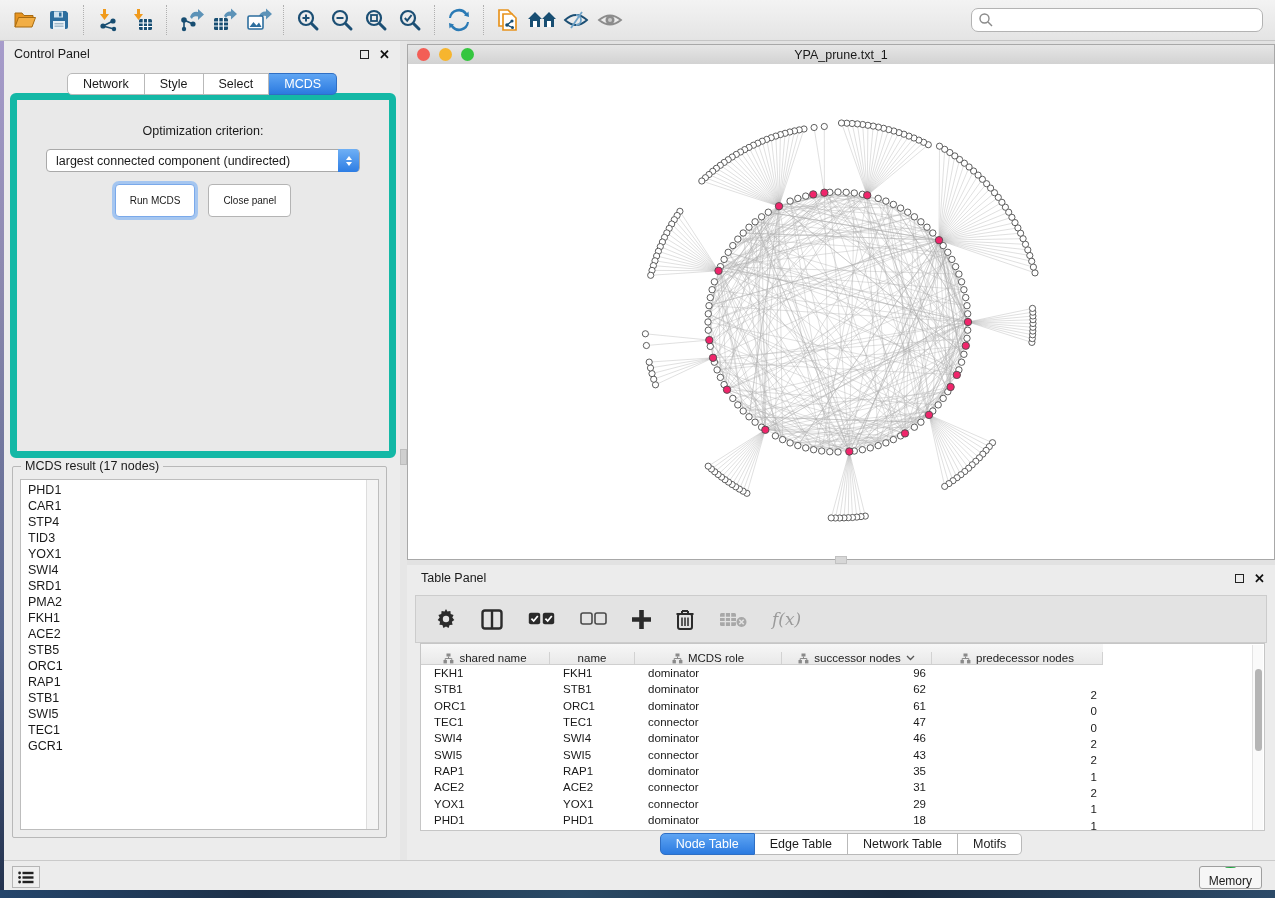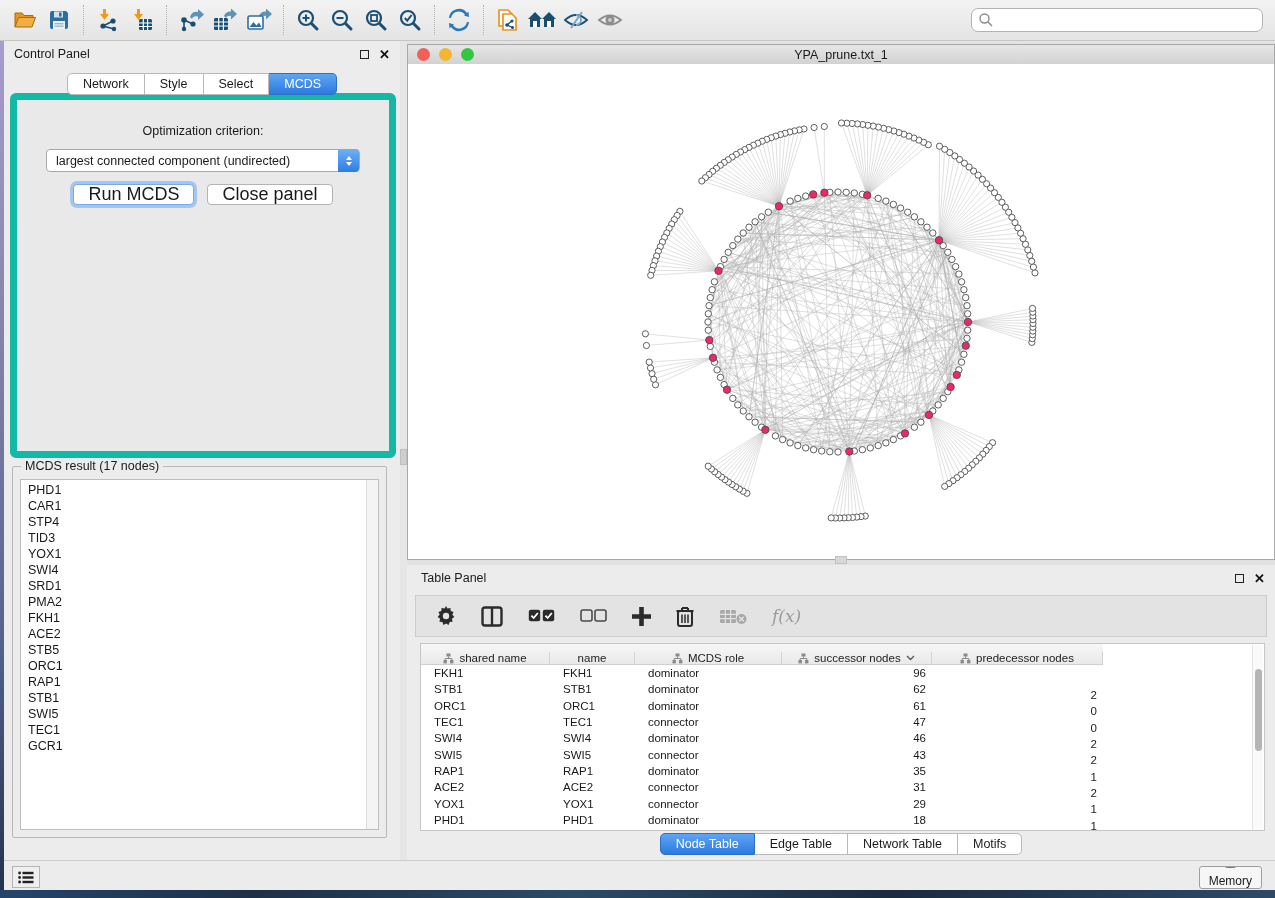--- a/index.html
+++ b/index.html
@@ -40,22 +40,22 @@
   .opt-label { margin-top:24px; font-size:12.5px; }
   .select-box { margin:11px auto 0; width:314px; height:23px; background:#fff; border:1px solid #a9a9a9;
     border-radius:4px; display:flex; align-items:center; position:relative; }
   .select-box .sel-text { font-size:12.5px; padding-left:9px; }
   .stepper { position:absolute; right:0; top:-1px; width:21px; height:23px; border-radius:0 4px 4px 0;
     background:linear-gradient(#6fb0f5,#2d7de4); display:flex; flex-direction:column; align-items:center; justify-content:center; gap:2px; }
   .chev { width:0; height:0; border-left:3.5px solid transparent; border-right:3.5px solid transparent; }
   .chev.up { border-bottom:4px solid #fff; }
   .chev.down { border-top:4px solid #fff; }
   .btn-row { margin-top:12px; display:flex; justify-content:center; gap:13px; }
-  .mac-btn { height:21px; padding:0 14px; background:#fff; border:1px solid #b4b4b4; border-radius:4px;
-    font-size:18px; display:flex; align-items:center; }
+  .mac-btn { height:33px; padding:0 14px; background:#fff; border:1px solid #b4b4b4; border-radius:4px;
+    font-size:10px; display:flex; align-items:center; }
   .mac-btn.focused { border-color:#7aa9ea; box-shadow:0 0 0 3px rgba(110,170,245,.55); }
 
   .groupbox { position:absolute; left:8px; top:425px; width:375px; height:372px;
     border:1px solid #b8b8b8; border-radius:2px; }
   .legend { position:absolute; left:8px; top:-8px; background:#ececec; padding:0 4px; font-size:12.5px; }
   .mcds-list { position:absolute; left:7px; top:12px; right:7px; bottom:7px; background:#fff;
     border:1px solid #bdbdbd; overflow:hidden; }
   .mcds-items { position:absolute; left:0; top:2px; right:12px; bottom:0; }
   .mcds-item { font-size:12.5px; line-height:16px; padding-left:7px; }
   .mcds-scroll { position:absolute; right:0; top:0; width:12px; bottom:0; background:#f4f4f4; border-left:1px solid #ddd; }
@@ -70,21 +70,21 @@
     display:flex; align-items:center; }
   .lights { display:flex; gap:9px; padding-left:9px; }
   .light { width:13px; height:13px; border-radius:50%; }
   .net-title .title-text { position:absolute; left:0; right:0; text-align:center; font-size:12.5px; }
   .net-canvas { position:absolute; left:0; top:23px; width:868px; height:496px; background:#fff;
     border:1px solid #a8a8a8; border-top:none; }
   .h-handle { position:absolute; left:428px; top:515px; width:12px; height:8px; background:#d7d7d7; border:1px solid #c2c2c2; }
 
   
   .table-panel { position:absolute; left:407px; top:565px; width:868px; height:295px; background:#ececec; }
-  .tp-toolbar { position:absolute; left:8px; top:30px; width:852px; height:42px; background:#e3e3e3;
+  .tp-toolbar { position:absolute; left:8px; top:30px; width:852px; height:48px; background:#e3e3e3;
     border:1px solid #cccccc; display:flex; align-items:center; gap:25px; padding-left:20px; }
   .tp-icon { display:flex; align-items:center; justify-content:center; }
   .fx { font-family:"DejaVu Serif", serif; font-style:italic; font-size:17px; color:#9a9a9a; }
 
   .tp-table { position:absolute; left:13px; top:78px; width:845px; height:188px; background:#fff;
     border:1px solid #c6c6c6; overflow:hidden; font-size:11.5px; }
   .thead { display:flex; height:21px; background:linear-gradient(#f7f7f7,#e9e9e9); border-bottom:1px solid #cfcfcf; width:682px;align-items:flex-end; }
   .th { display:flex; align-items:center; justify-content:center; gap:5px; border-right:1px solid #d2d2d2; color:#222; }
   .c0 { width:129px; } .c1 { width:85px; } .c2 { width:147px; } .c3 { width:150px; } .c4 { width:171px;margin-top:44px; }
   .trow { display:flex; height:16.3px; align-items:center; }

